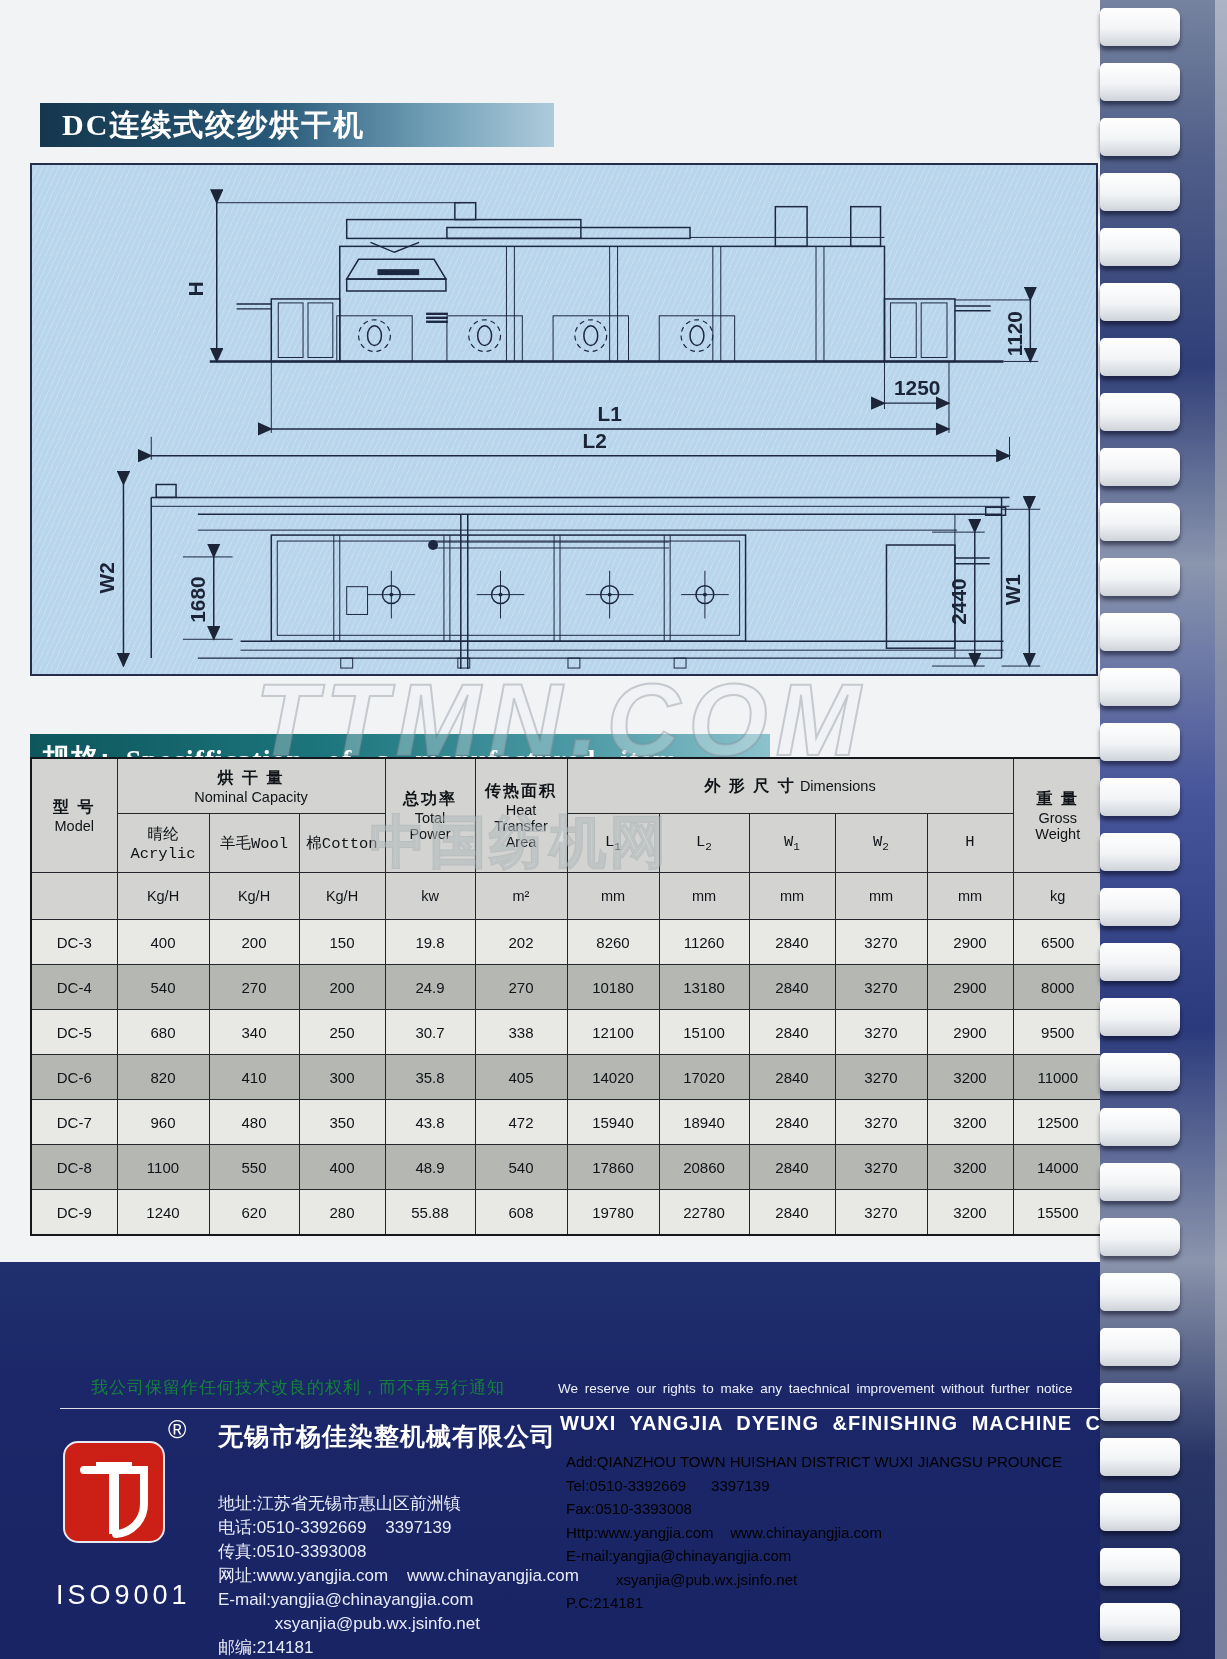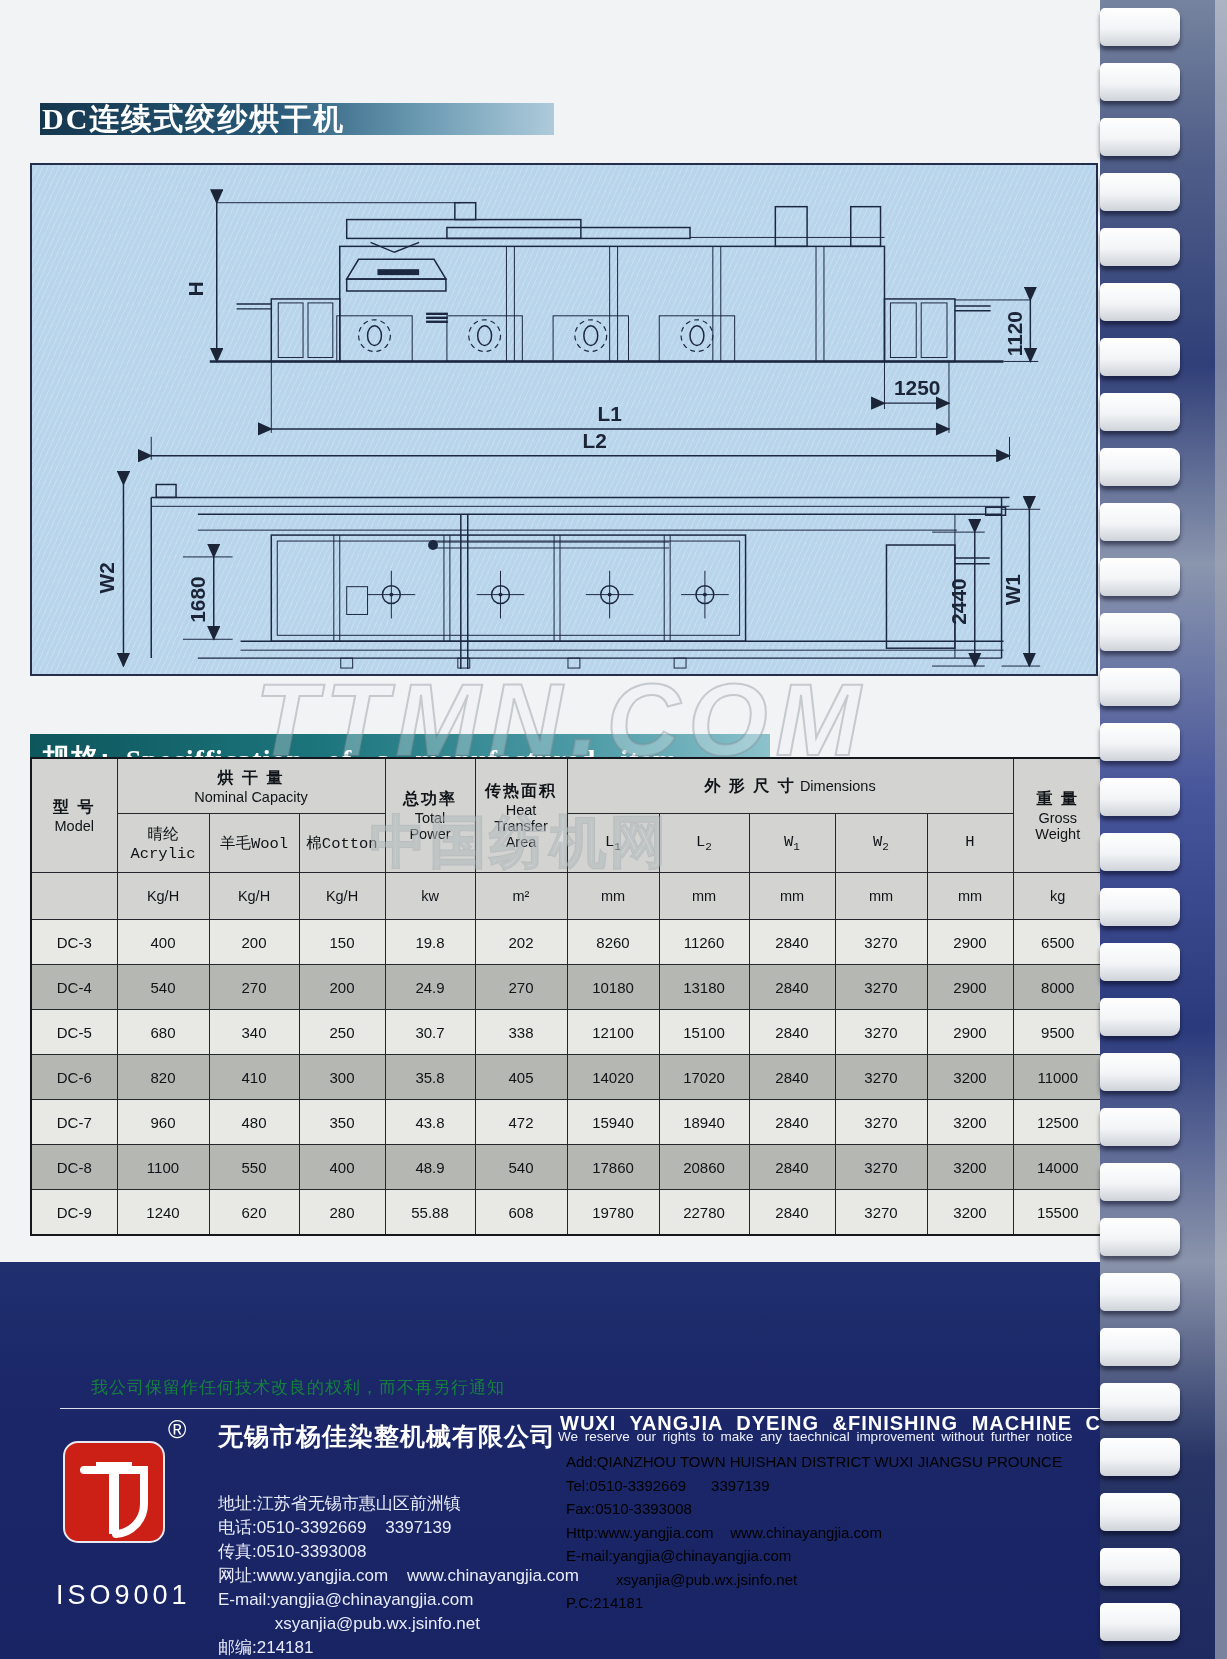--- a/index.html
+++ b/index.html
@@ -5,23 +5,23 @@
   html,body{margin:0;padding:0;}
   body{
     width:1227px;height:1659px;position:relative;overflow:hidden;
     background:#f2f3f5;
     font-family:"Liberation Sans","DejaVu Sans",sans-serif;
   }
   .abs{position:absolute;}
 
   
   .title-bar{
-    left:40px;top:103px;width:514px;height:32px;
+    left:40px;top:103px;width:514px;height:44px;
     background:linear-gradient(90deg,#15374e 0%,#275877 45%,#6d9cb4 75%,#aecbdb 100%);
-    display:flex;align-items:center;padding-left:2px;box-sizing:border-box;
+    display:flex;align-items:center;padding-left:22px;box-sizing:border-box;
   }
   .title-bar .t{
     color:#ffffff;font-size:30px;font-weight:bold;letter-spacing:2px;
     font-family:"Liberation Serif","DejaVu Serif",serif;
   }
 
   
   .drawing-panel{
     left:30px;top:163px;width:1068px;height:513px;
     background:#b9d5ec;
@@ -82,21 +82,21 @@
   .spec-table tr.h3 th{height:42px;font-size:14.5px;}
   .spec-table tbody td{height:40px;}
   .spec-table tbody tr:nth-child(odd){background:#e8e9e5;}
   .spec-table tbody tr:nth-child(even){background:#b5b7b3;}
   .spec-table sub{font-size:11px;}
 
   
   .footer-bg{left:0;top:1262px;width:1227px;height:397px;background:#1c2a6e;
     background-image:linear-gradient(180deg,#20306f 0%,#1b2768 30%,#192465 100%);}
   .notice-zh{left:75px;top:1376px;color:#15803d;font-size:17px;letter-spacing:1px;margin-left:16px;}
-  .notice-en{left:558px;top:1381px;width:540px;color:#eef1fb;font-size:13.5px;word-spacing:3px;margin-top:48px;}
+  .notice-en{left:558px;top:1381px;width:540px;color:#eef1fb;font-size:13.5px;word-spacing:3px;}
   .divider{left:60px;top:1408px;width:1042px;height:1px;background:rgba(255,255,255,0.85);}
   .reg-mark{left:168px;top:1415px;color:#fff;font-size:25px;}
   .logo-box{left:62px;top:1440px;width:104px;height:118px;}
   .iso-label{left:56px;top:1580px;color:#fff;font-size:27px;letter-spacing:4px;}
   .company-zh-name{left:218px;top:1420px;color:#fff;font-size:25px;font-weight:bold;letter-spacing:1px;}
   .company-zh-lines{left:218px;top:1460px;color:#e9ecf9;font-size:17px;line-height:24px;white-space:pre;margin-top:32px;}
   .company-en-name{left:560px;top:1412px;color:#fff;font-size:20px;font-weight:bold;letter-spacing:1px;word-spacing:7px;white-space:nowrap;}
   .company-en-lines{left:566px;top:1450px;color:#000000;font-size:15px;line-height:23.5px;white-space:pre;}
   .cline{white-space:pre;}
 

